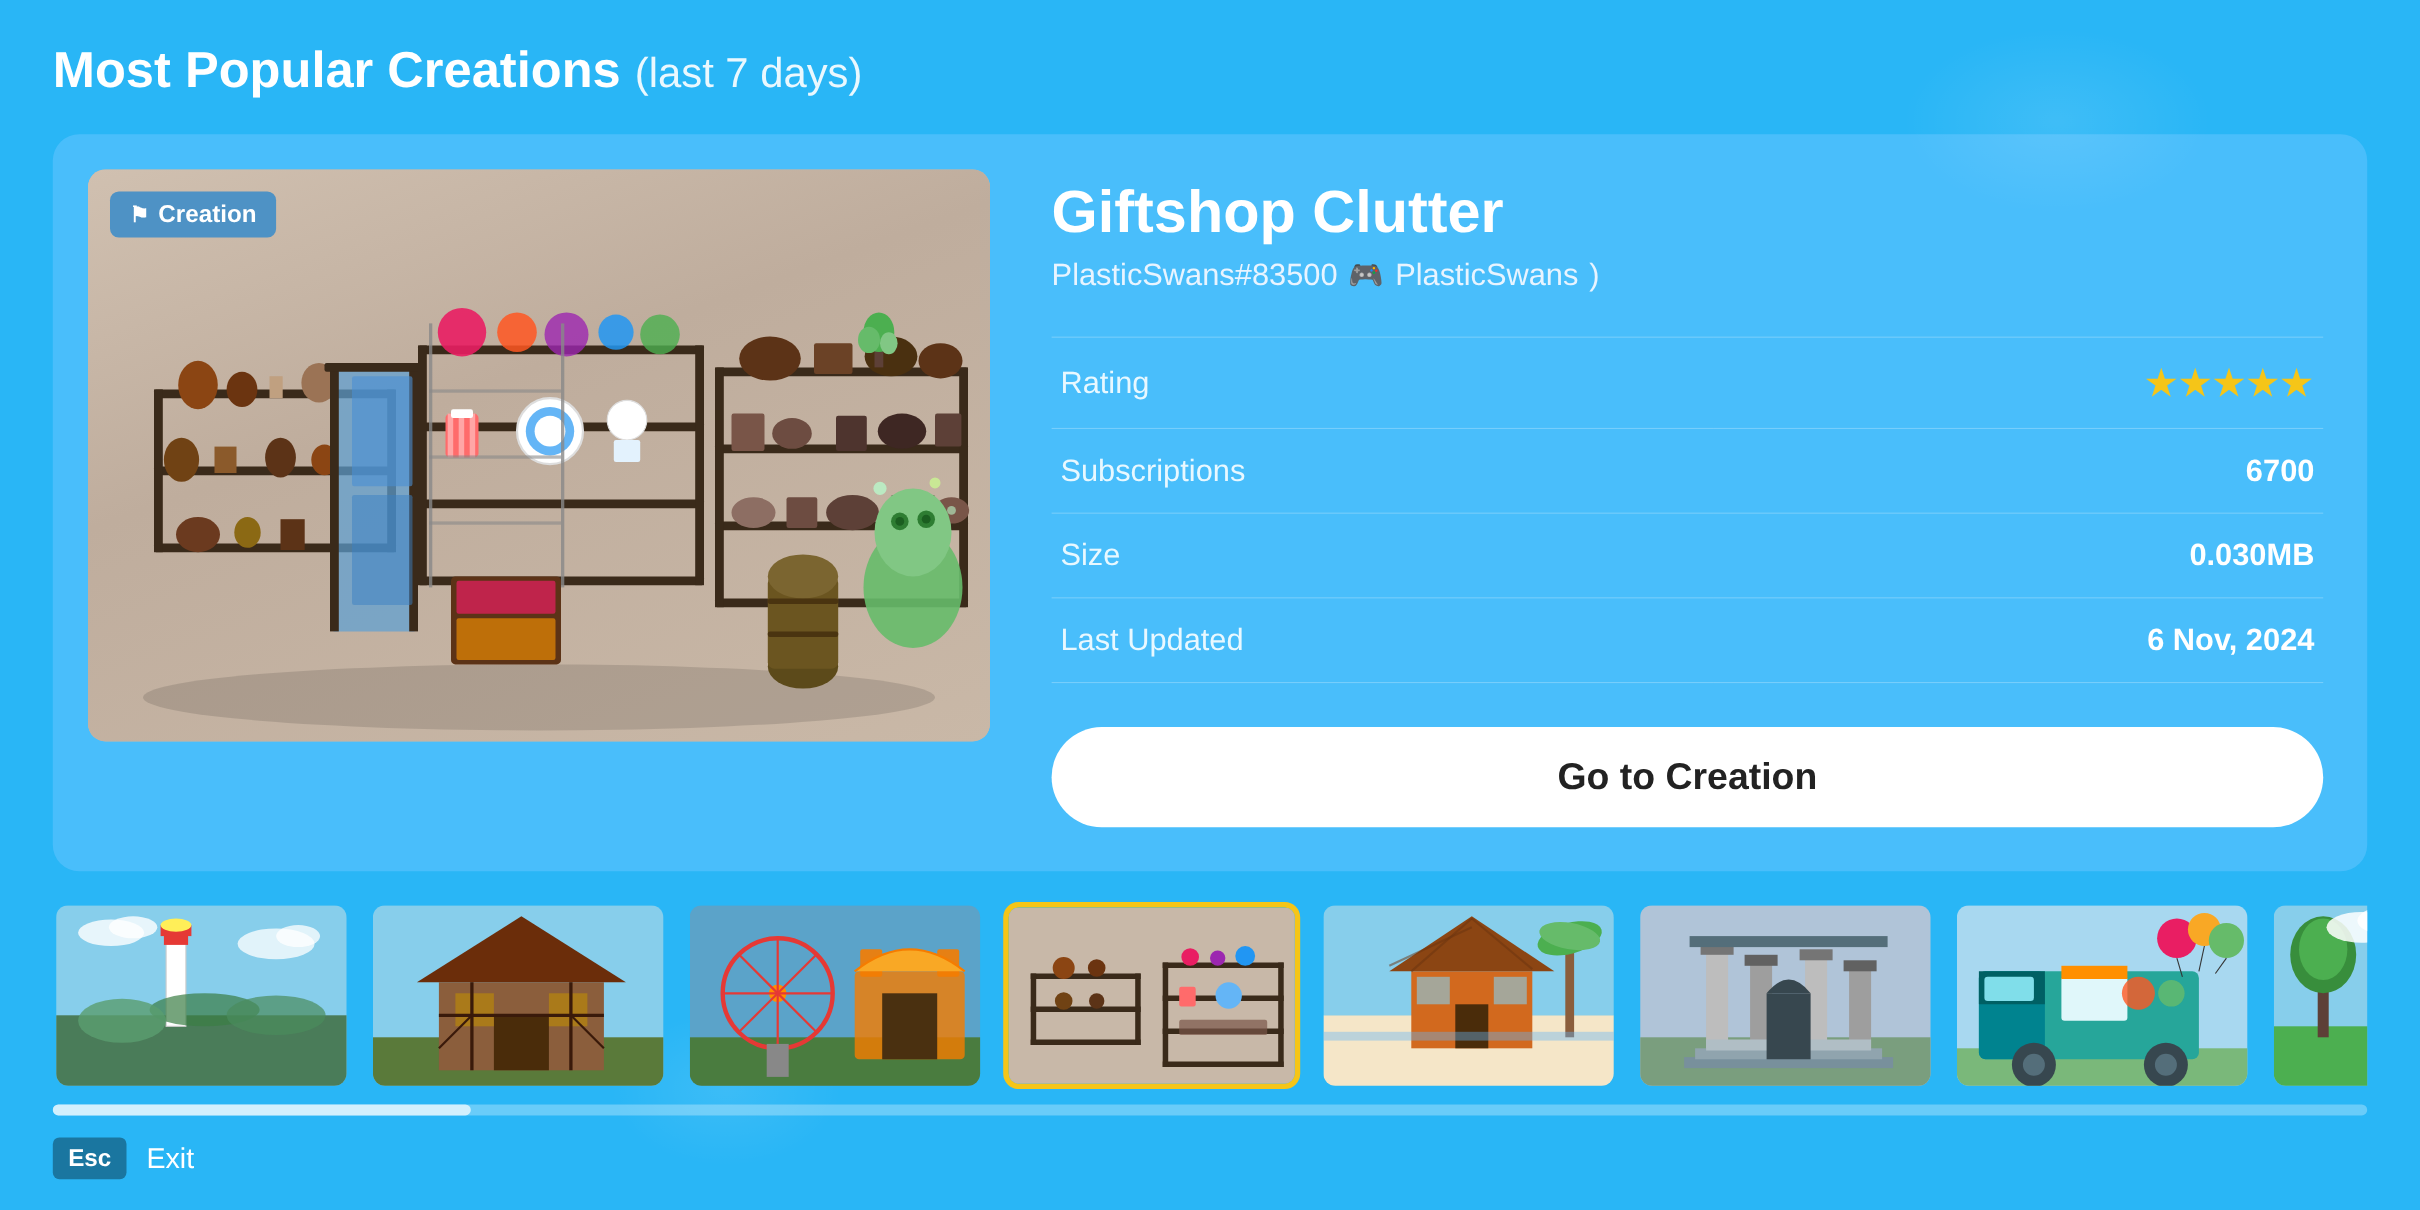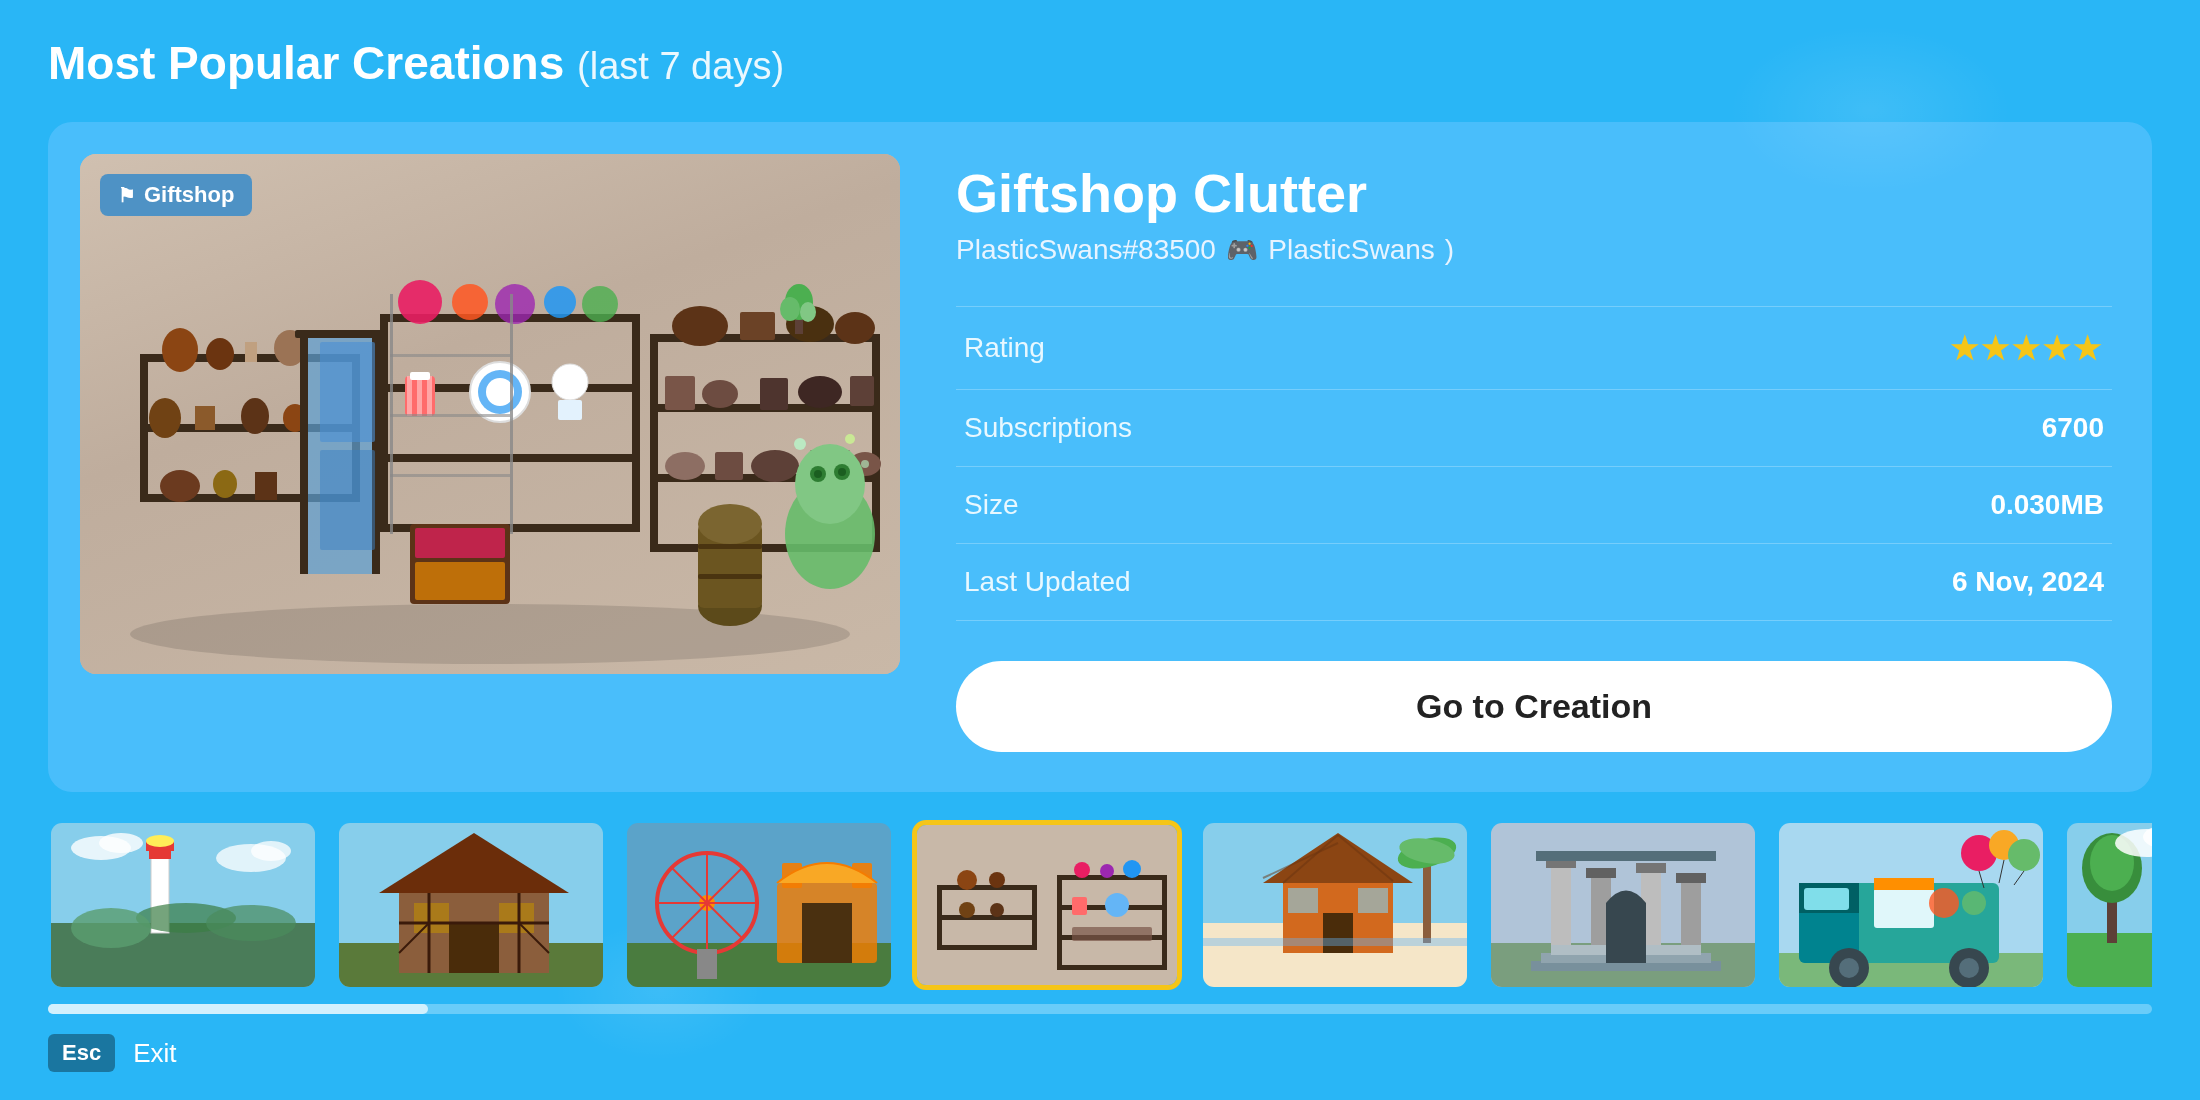--- a/index.html
+++ b/index.html
@@ -256,21 +256,21 @@
   <div class="page-title">
     <span>Most Popular Creations</span>
     <span class="subtitle">(last 7 days)</span>
   </div>
 
   <div class="main-card">
 
     <div class="preview-area">
       <div class="blueprint-badge">
         <span class="bp-icon">⚑</span>
-        <span>Giftshop</span>
+        <span>Creation</span>
       </div>
       <div class="fake-image">
 
         <svg class="shelves-svg" viewBox="0 0 820 520" xmlns="http://www.w3.org/2000/svg">
 
           <ellipse cx="410" cy="480" rx="360" ry="30" fill="rgba(0,0,0,0.12)"></ellipse>
 
           <rect x="60" y="200" width="220" height="8" fill="#3a2a1a" rx="2"></rect>
           <rect x="60" y="270" width="220" height="8" fill="#3a2a1a" rx="2"></rect>
           <rect x="60" y="340" width="220" height="8" fill="#3a2a1a" rx="2"></rect>

